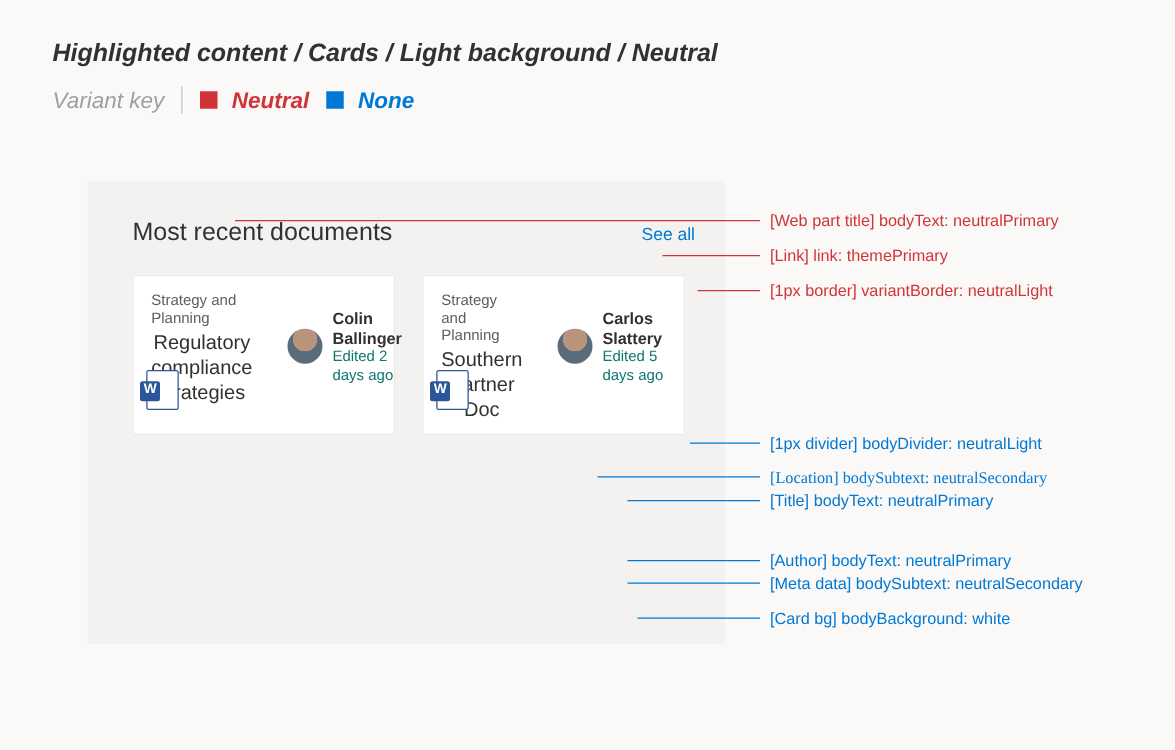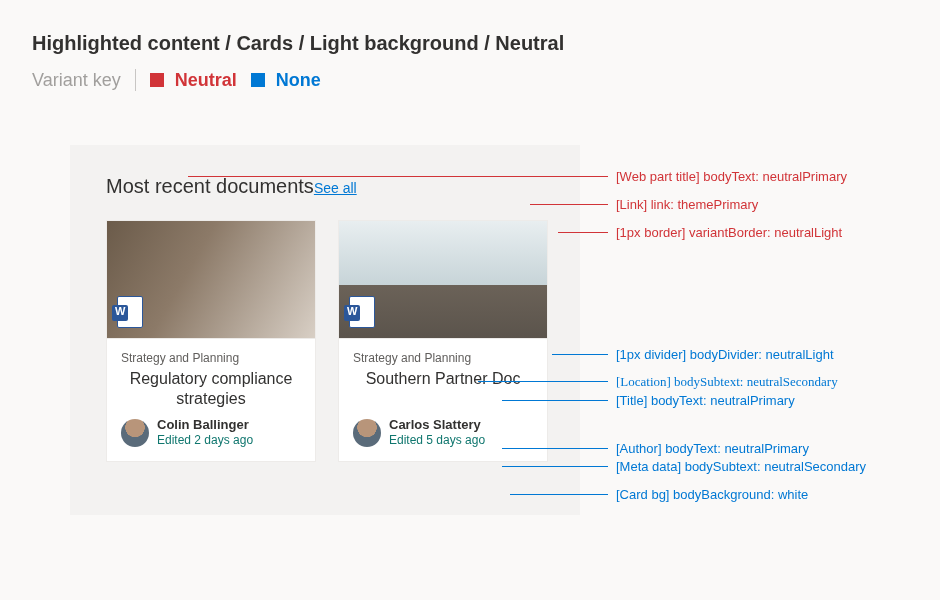--- a/index.html
+++ b/index.html
@@ -4,21 +4,21 @@
 <style>
   * { box-sizing: border-box; margin: 0; padding: 0; }
   body {
     font-family: "Segoe UI", -apple-system, sans-serif;
     background: #faf9f8;
     width: 940px;
     height: 600px;
     overflow: hidden;
     position: relative;
   }
-  .header-area { padding: 32px 70px 0 32px; }
+  .header-area { padding: 32px 70px 0 42px; font-style: italic; }
   .breadcrumb {
     font-size: 20px;
     font-weight: 600;
     color: #323130;
     margin-bottom: 14px;
   }
   .variant-row {
     display: flex;
     align-items: center;
     gap: 14px;
@@ -39,34 +39,33 @@
 
   .panel {
     position: absolute;
     left: 70px; top: 145px;
     width: 510px; height: 370px;
     background: #f3f2f1;
     padding: 30px 24px 24px 36px;
   }
   .panel-head {
     display: flex;
-    justify-content: flex-start;
+    justify-content: space-between;
     align-items: baseline;
     margin-bottom: 22px;
   }
   .panel-title { font-size: 20px; font-weight: 400; color: #323130; }
-  .see-all { font-size: 14px; color: #0078d4; cursor: pointer; text-decoration: underline; }
+  .see-all { font-size: 14px; color: #0078d4; cursor: pointer; }
 
   .cards { display: flex; gap: 22px; }
   .card {
     width: 210px;
     background: #fff;
     border: 1px solid #edebe9;
     display: flex;
-    flex-direction: column;
   }
   .thumb {
     height: 118px;
     background: #8a8886;
     position: relative;
     border-bottom: 1px solid #edebe9;
   }
   .thumb1 { background: linear-gradient(120deg,#6b5b4a 0%,#8c7a68 40%,#d8cfc5 100%); }
   .thumb2 { background: linear-gradient(180deg,#e8eef0 0%,#c7d4d8 55%,#6b6258 55%,#5b544c 100%); }
   .doc-icon {
@@ -92,21 +91,21 @@
     color: #fff;
     font-size: 11px;
     font-weight: 700;
     font-family: "Segoe UI", sans-serif;
   }
   .card-body { padding: 12px 14px 8px 14px; flex: 1; }
   .location { font-size: 12px; color: #605e5c; margin-bottom: 4px; }
   .title { font-size: 16px; color: #323130; line-height: 1.25; text-align: center; }
   .card-foot {
     display: flex;
-    align-items: flex-end;
+    align-items: center;
     gap: 8px;
     padding: 0 14px 14px 14px;
   }
   .avatar {
     width: 28px; height: 28px;
     border-radius: 50%;
     background: radial-gradient(circle at 50% 30%, #b8957a 0 40%, #5a6b7a 41% 100%);
     flex-shrink: 0;
   }
   .author { font-size: 13px; font-weight: 600; color: #323130; line-height: 1.2; }

